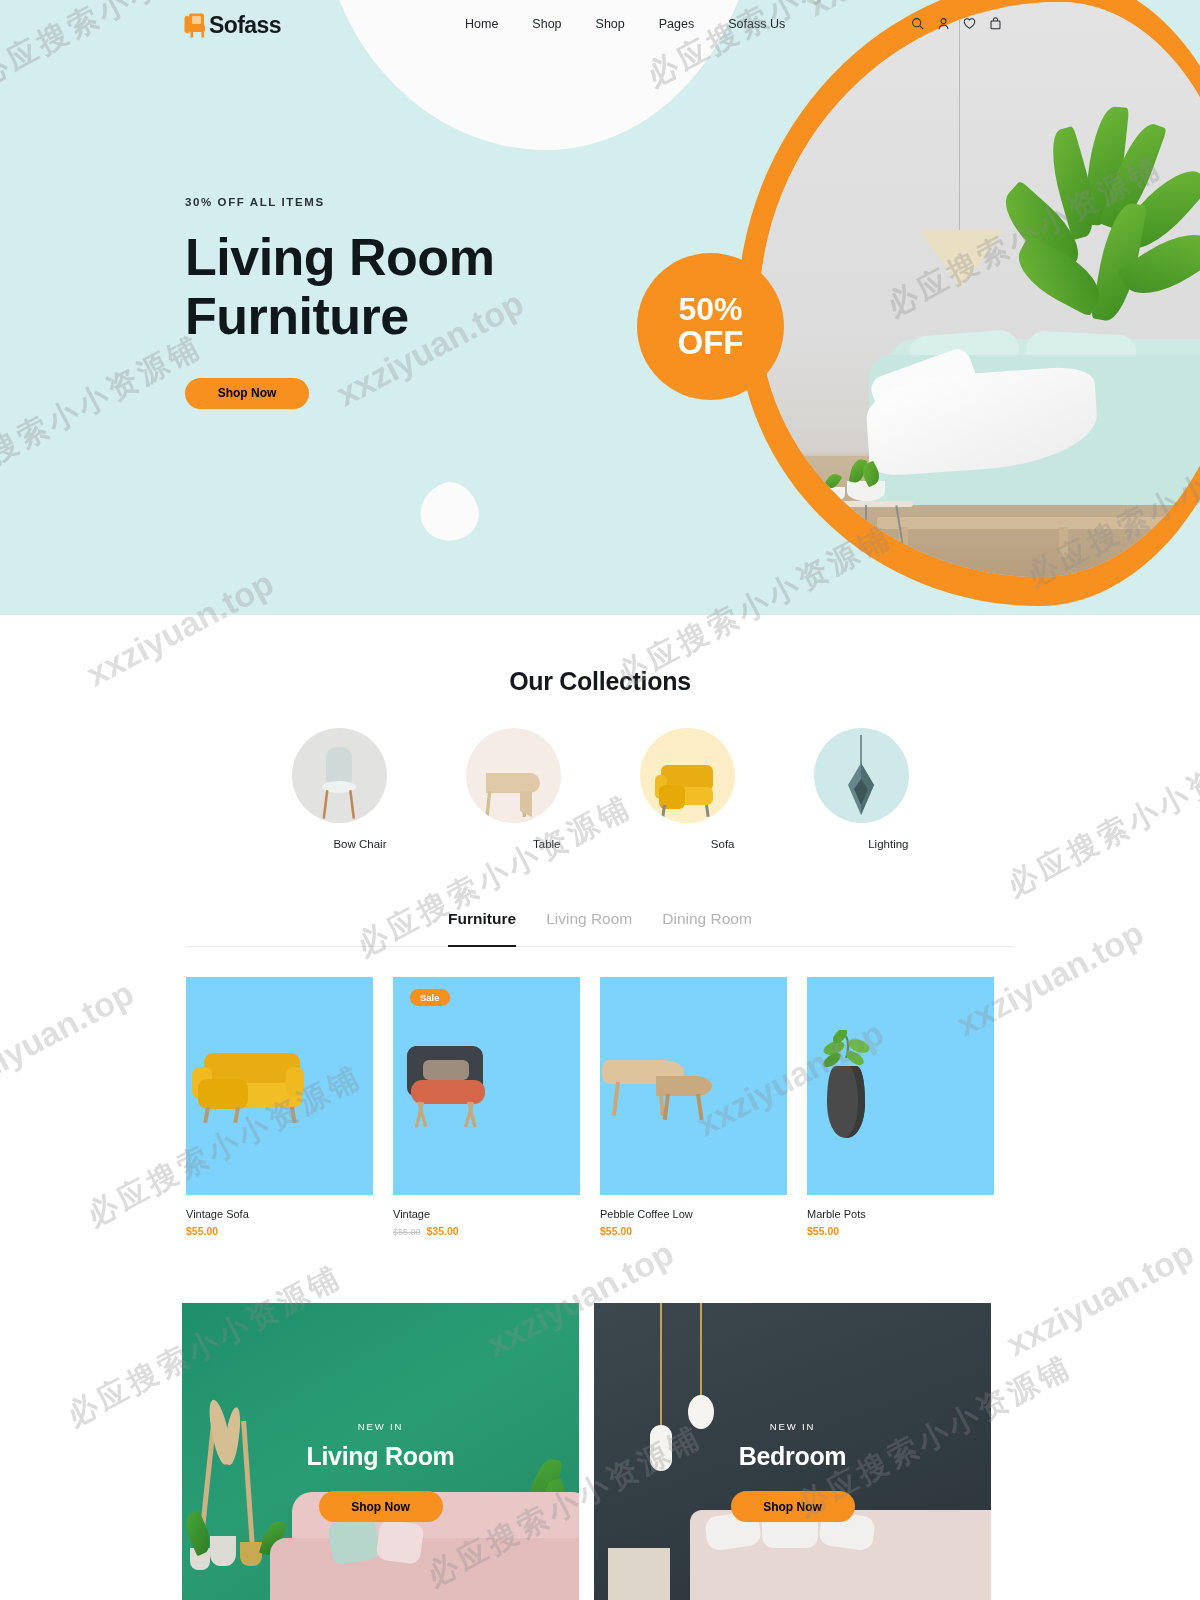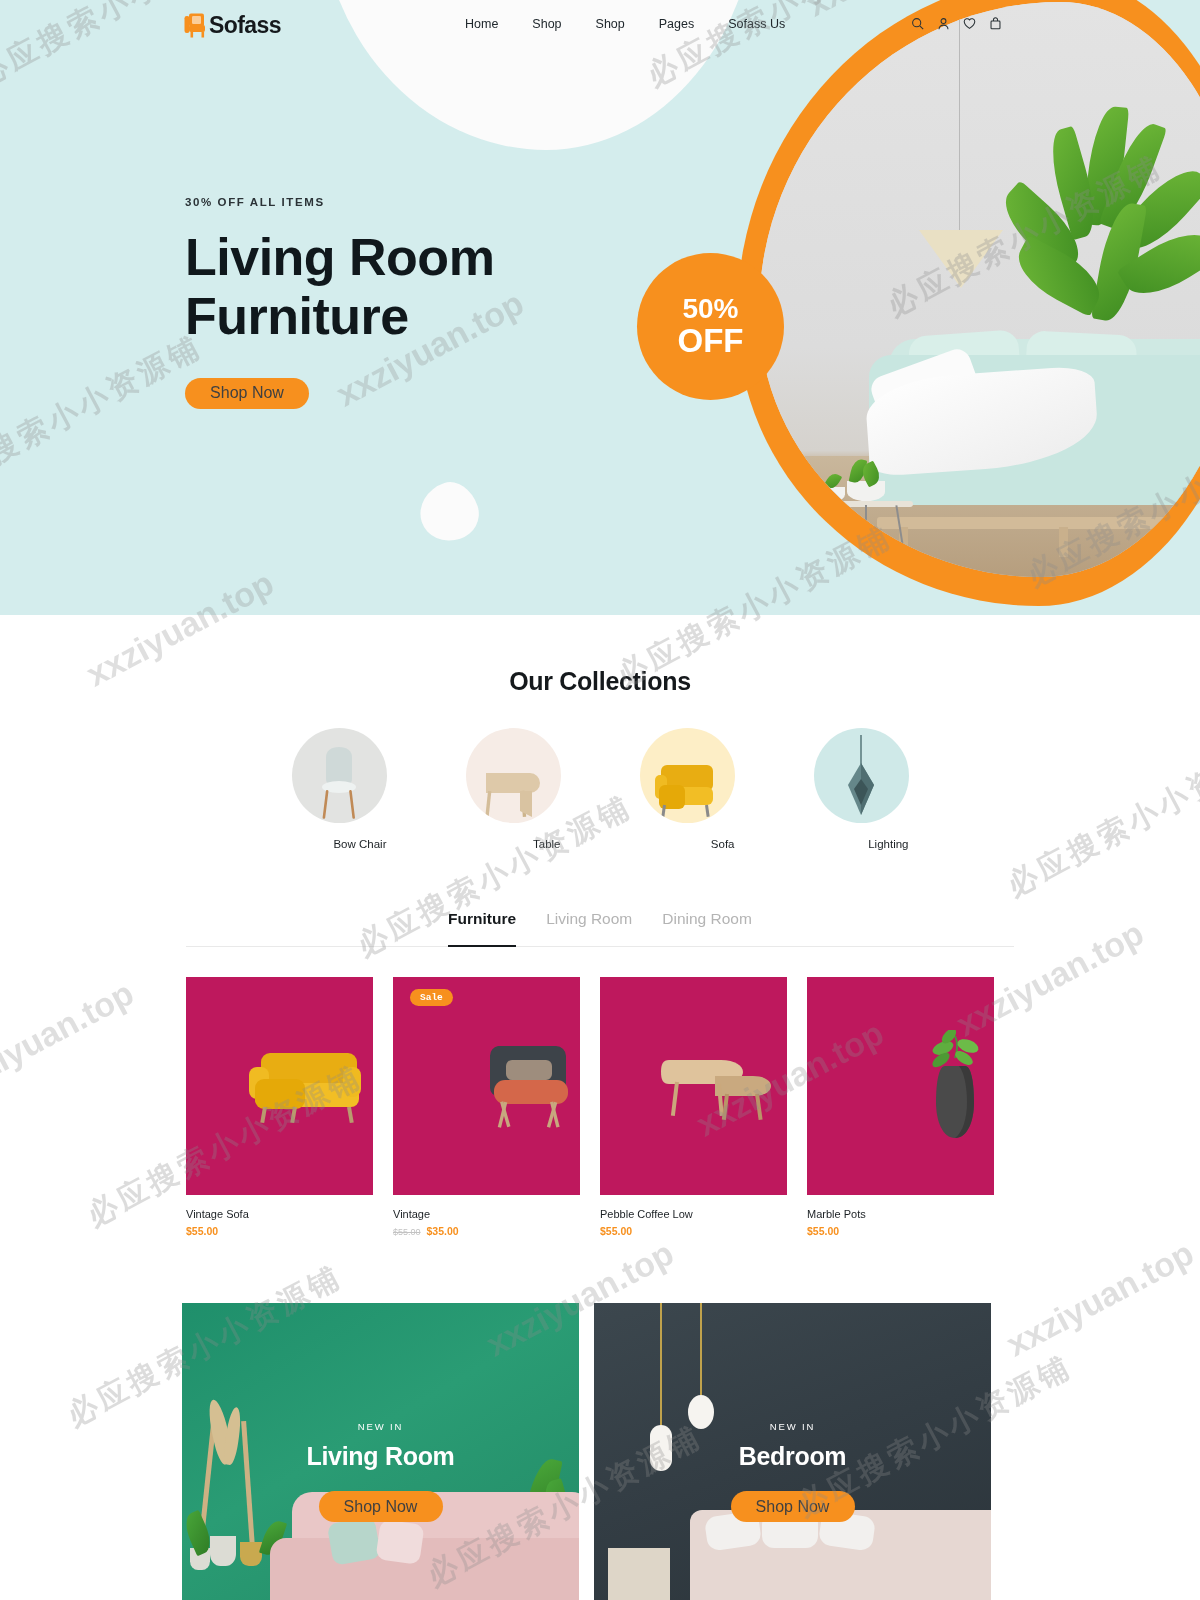--- a/index.html
+++ b/index.html
@@ -134,36 +134,36 @@
     color:#2b3337; margin-bottom:20px;
   }
   .hero-title {
     font-size:52px; line-height:1.14; font-weight:bold;
     letter-spacing:-0.5px; color:#10181c;
   }
   .btn-shop {
     display:inline-flex; align-items:center; justify-content:center;
     margin-top:31px;
     width:124px; height:31px;
-    background:#f7901e; color:#404040;
+    background:#f7901e; color:#000000;
     border:none; border-radius:16px;
-    font-size:16px; font-weight:normal;
+    font-size:12px; font-weight:bold;
     font-family:"Liberation Sans", sans-serif;
     cursor:pointer;
   }
 
   .badge-off {
     position:absolute; left:637px; top:253px;
     width:147px; height:147px; border-radius:50%;
     background:#f7901e; color:#fff;
     display:flex; flex-direction:column;
     align-items:center; justify-content:center;
     font-weight:bold; line-height:1.02;
   }
-  .badge-off .l1 { font-size:28px; }
+  .badge-off .l1 { font-size:32px; }
   .badge-off .l2 { font-size:33px; }
 
   
   .header {
     position:absolute; top:0; left:0;
     width:1200px; height:52px; z-index:40;
     display:flex; align-items:center;
   }
   .logo { position:absolute; left:184px; top:12px; display:flex; align-items:center; gap:3px; }
   .logo-mark { width:22px; height:26px; position:relative; }
@@ -210,23 +210,22 @@
     height:2px; background:#15191c;
   }
 
   .grid {
     display:grid; grid-template-columns:repeat(4,187px);
     gap:20px; margin-top:30px;
   }
   .card { width:187px; }
   .card-img {
     position:relative; width:187px; height:218px;
-    background:#be185d; display:flex; align-items:center; justify-content:flex-end;
+    background:#7dd3fc; display:flex; align-items:center; justify-content:flex-start;
     overflow:hidden;
-    font-family:Liberation Mono, monospace;
   }
   .sale-badge {
     position:absolute; top:12px; left:17px;
     background:#f7901e; color:#fff;
     font-size:9.5px; font-weight:bold;
     padding:3px 10px; border-radius:9px;
   }
   .card-name { margin-top:13px; font-size:11px; color:#1b2024; }
   .price-row { margin-top:5px; display:flex; gap:6px; align-items:baseline; }
   .price { font-size:10.5px; font-weight:bold; color:#f7901e; }

